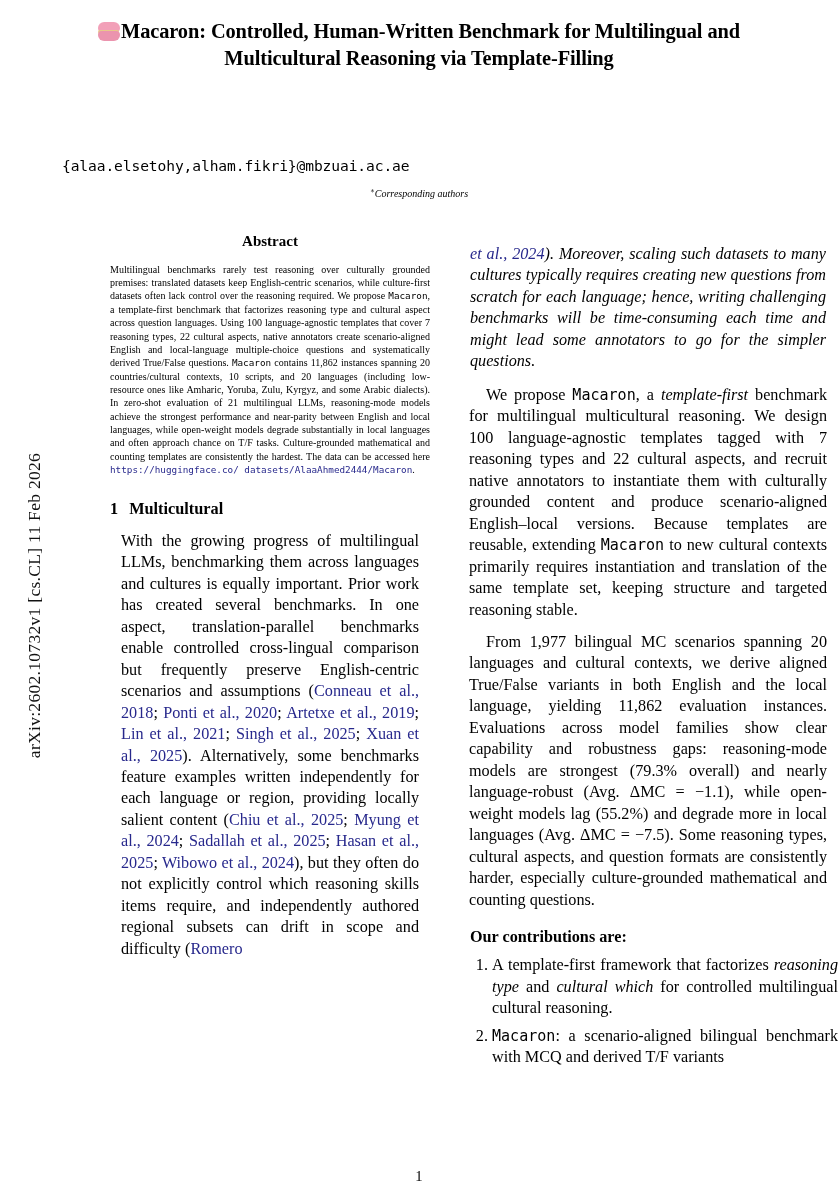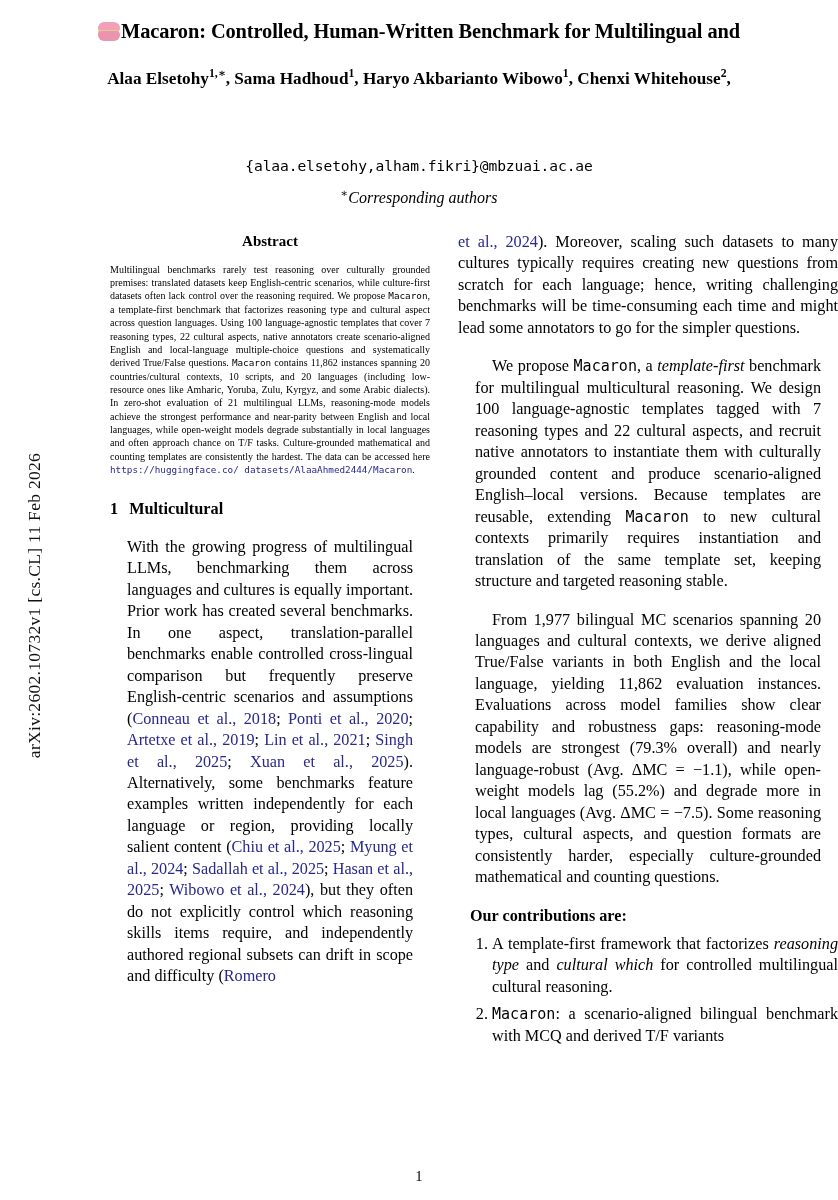--- a/index.html
+++ b/index.html
@@ -103,32 +103,31 @@
     font-size: 17px;
   }
   .affils sup { font-size: 0.68em; }
   .affils .gap { display: inline-block; width: 22px; }
 
   .email {
     position: absolute;
     left: 62px;
     top: 157px;
     width: 714px;
-    text-align: center;
     font-family: "DejaVu Sans Mono", "Liberation Mono", monospace;
     font-size: 14.6px;
     letter-spacing: -0.1px;
   }
   .corresponding {
     position: absolute;
     left: 62px;
     top: 186px;
     width: 714px;
     text-align: center;
-    font-size: 16px;
+    font-size: 10px;
     font-style: italic;
   }
   .corresponding sup { font-style: normal; font-size: 0.72em; }
 
   
   .col {
     position: absolute;
     top: 232px;
     width: 352px;
     font-size: 14.35px;
@@ -160,21 +159,21 @@
   }
 
   .sec-head {
     font-size: 16.3px;
     font-weight: bold;
     margin: 22px 0 9px 0;
   }
   .sec-head .num { margin-right: 11px; }
 
   p.para {
-    margin: 17px;
+    margin: 11px;
     text-indent: 17px;
     font-size: 16.2px;
     line-height: 1.325;
     text-align: justify;
   }
   p.para.first { text-indent: 0; }
 
   .cite { color: #27288c; }
   .it { font-style: italic; }
 
@@ -191,22 +190,23 @@
   }
   ol.contribs li {
     margin-bottom: 6px;
     text-align: justify;
   }
 
   .right-col-lead {
     font-size: 16.2px;
     line-height: 1.325;
     text-align: justify;
-    margin: 0;
+    margin: 12px;
     text-indent: 0;
+    font-style: italic;
   }
 
   .page-number {
     position: absolute;
     left: 0;
     top: 1168px;
     width: 838px;
     text-align: center;
     font-size: 14.6px;
   }
@@ -218,25 +218,25 @@
 
   <div class="arxiv-stamp">arXiv:2602.10732v1  [cs.CL]  11 Feb 2026</div>
 
   <div class="titleblock">
     <h1 class="paper-title">
       <span class="macaron-emoji">
         <span class="shell-top"></span>
         <span class="filling"></span>
         <span class="shell-bot"></span>
       </span><span>Macaron: Controlled, Human-Written Benchmark for Multilingual and</span><br>
+      <span>Multicultural Reasoning via Template-Filling</span>
     </h1>
   </div>
 
   <div class="authors">
-    <div>Alaa Elsetohy<sup>1,∗</sup>, Sama Hadhoud<sup>1</sup>, Haryo Akbarianto Wibowo<sup>1</sup>, Chenxi Whitehouse<sup>2</sup>,</div>
   </div>
 
   <div class="email">{alaa.elsetohy,alham.fikri}@mbzuai.ac.ae</div>
   <div class="corresponding"><sup>∗</sup>Corresponding authors</div>
 
   <div class="col col-left">
     <div class="abstract-head">Abstract</div>
     <div class="abstract-body">Multilingual benchmarks rarely test reasoning over culturally grounded premises: translated datasets keep English-centric scenarios, while culture-first datasets often lack control over the reasoning required. We propose <span class="mono">Macaron</span>, a template-first benchmark that factorizes reasoning type and cultural aspect across question languages. Using 100 language-agnostic templates that cover 7 reasoning types, 22 cultural aspects, native annotators create scenario-aligned English and local-language multiple-choice questions and systematically derived True/False questions. <span class="mono">Macaron</span> contains 11,862 instances spanning 20 countries/cultural contexts, 10 scripts, and 20 languages (including low-resource ones like Amharic, Yoruba, Zulu, Kyrgyz, and some Arabic dialects). In zero-shot evaluation of 21 multilingual LLMs, reasoning-mode models achieve the strongest performance and near-parity between English and local languages, while open-weight models degrade substantially in local languages and often approach chance on T/F tasks. Culture-grounded mathematical and counting templates are consistently the hardest. The data can be accessed here <span class="url">https://huggingface.co/ datasets/AlaaAhmed2444/Macaron</span>.</div>
 
     <div class="sec-head">

